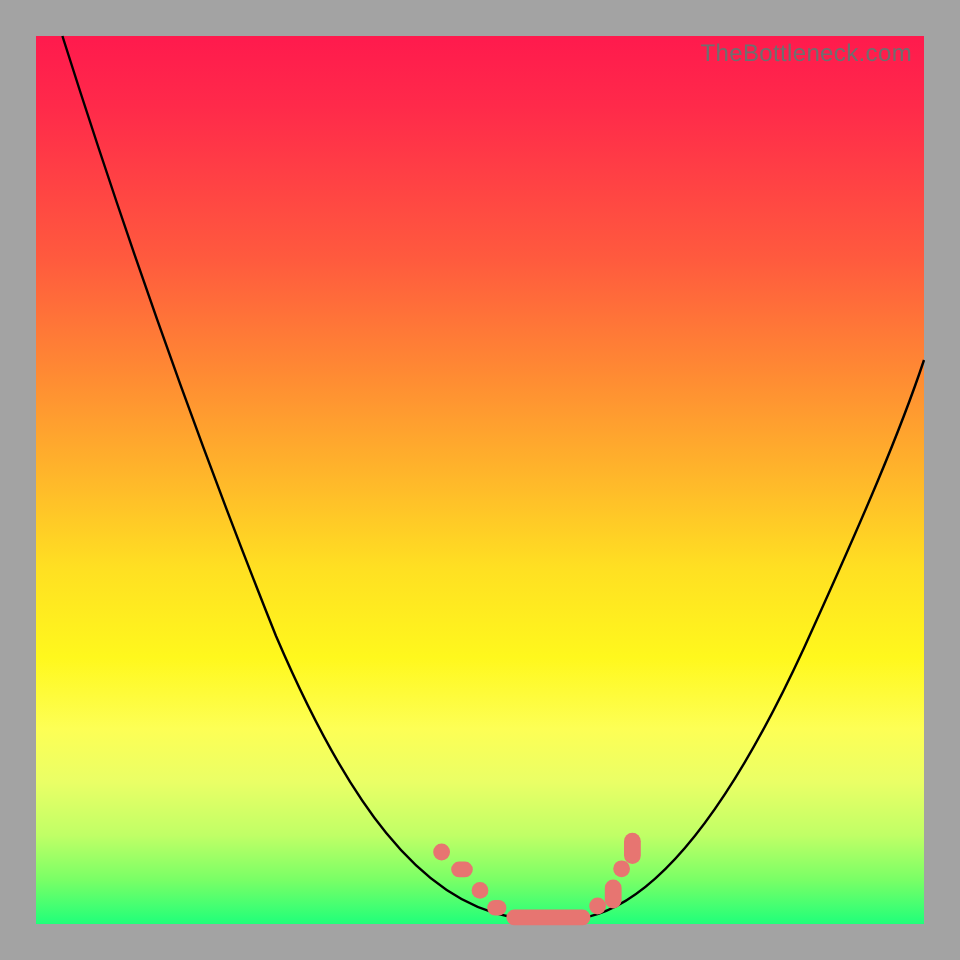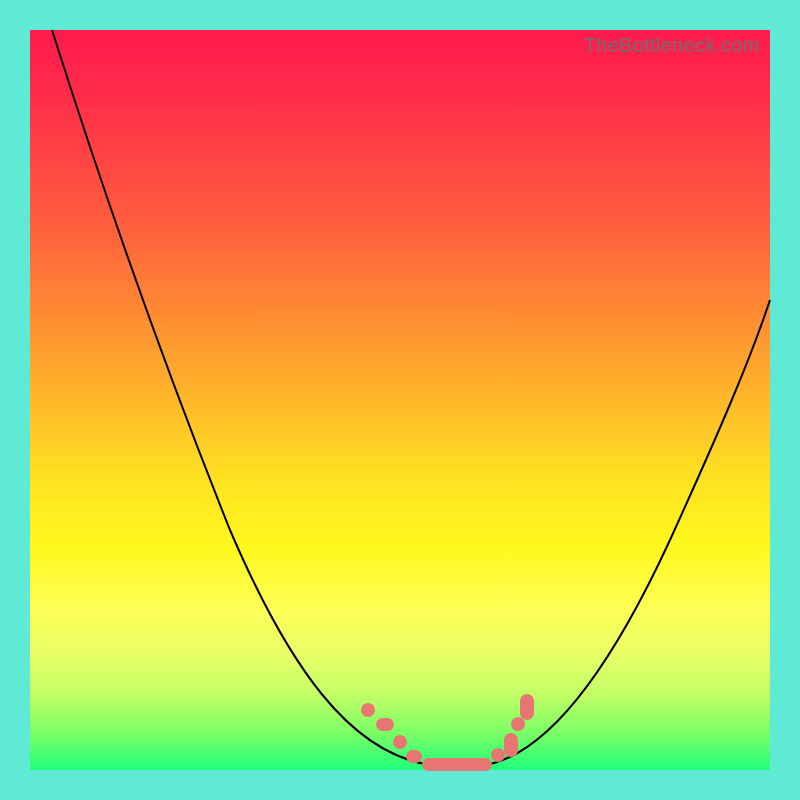--- a/index.html
+++ b/index.html
@@ -8,21 +8,21 @@
     width: 800px;
     height: 800px;
     overflow: hidden;
     background: #000;
     font-family: Arial, Helvetica, sans-serif;
   }
   .frame {
     position: relative;
     width: 800px;
     height: 800px;
-    background: #5eead4;
+    background: #a3a3a3;
   }
   .plot-area {
     position: absolute;
     left: 30px;
     top: 30px;
     width: 740px;
     height: 740px;
     
     background: linear-gradient(
       to bottom,

